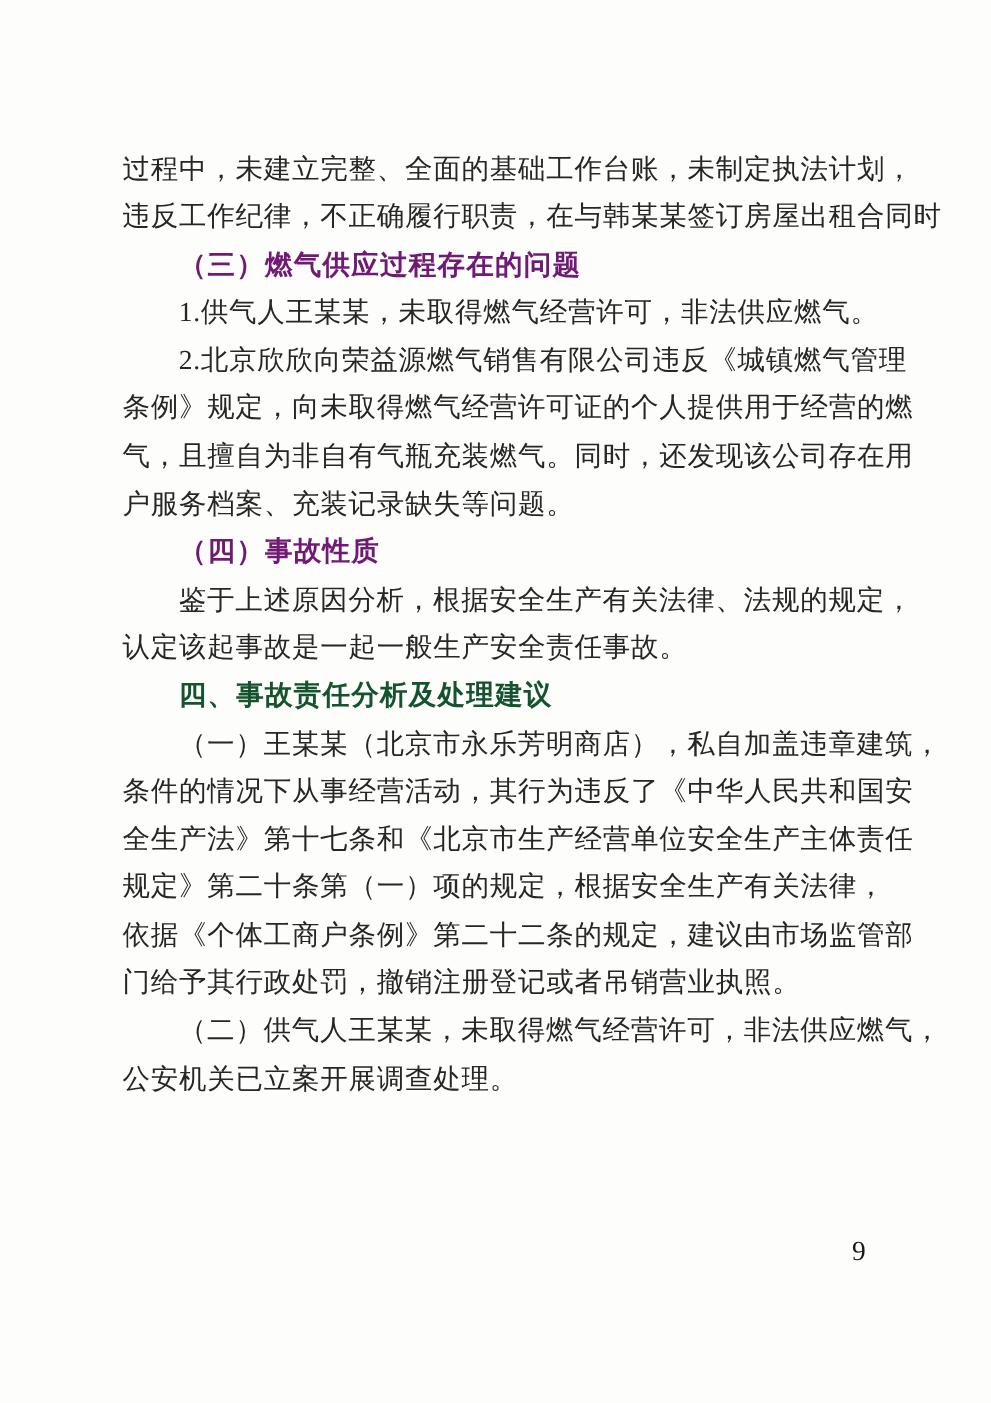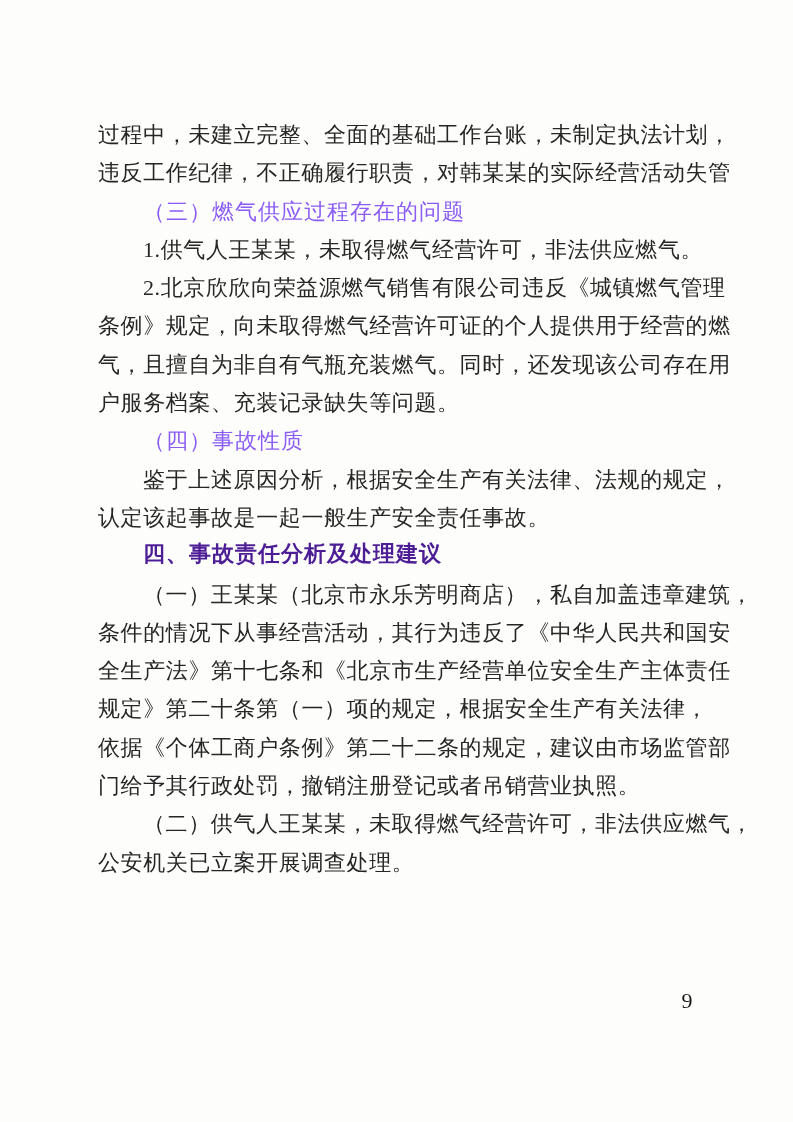--- a/index.html
+++ b/index.html
@@ -29,48 +29,49 @@
     font-size: 22px;
     letter-spacing: 0.6px;
     color: #262626;
     white-space: nowrap;
     font-family: "Liberation Serif", serif;
   }
   .indent {
     padding-left: 45px;
   }
   .h1 {
-    font-family: Liberation Mono, monospace;
+    font-family: Liberation Sans, sans-serif;
     font-weight: 700;
-    color: #4c1d95;
+    color: #14532d;
     letter-spacing: 1px;
   }
   .h2 {
-    color: #8b5cf6;
+    color: #701a75;
     letter-spacing: 1px;
+    font-weight: bold;
   }
   .page-number {
     position: absolute;
     top: 986px;
     left: 672px;
     width: 30px;
     text-align: center;
     font-size: 22px;
     line-height: 30px;
     color: #1a1a1a;
     font-family: "Liberation Serif", serif;
   }
 </style>
 </head>
 <body>
 
 <div class="page">
   <div class="text-block">
     <div class="line">过程中，未建立完整、全面的基础工作台账，未制定执法计划，</div>
-    <div class="line">违反工作纪律，不正确履行职责，对韩某某的实际经营活动失管</div>
+    <div class="line">违反工作纪律，不正确履行职责，在与韩某某签订房屋出租合同时</div>
     <div class="line indent h2">（三）燃气供应过程存在的问题</div>
     <div class="line indent">1.供气人王某某，未取得燃气经营许可，非法供应燃气。</div>
     <div class="line indent">2.北京欣欣向荣益源燃气销售有限公司违反《城镇燃气管理</div>
     <div class="line">条例》规定，向未取得燃气经营许可证的个人提供用于经营的燃</div>
     <div class="line">气，且擅自为非自有气瓶充装燃气。同时，还发现该公司存在用</div>
     <div class="line">户服务档案、充装记录缺失等问题。</div>
     <div class="line indent h2">（四）事故性质</div>
     <div class="line indent">鉴于上述原因分析，根据安全生产有关法律、法规的规定，</div>
     <div class="line">认定该起事故是一起一般生产安全责任事故。</div>
     <div class="line indent h1">四、事故责任分析及处理建议</div>

